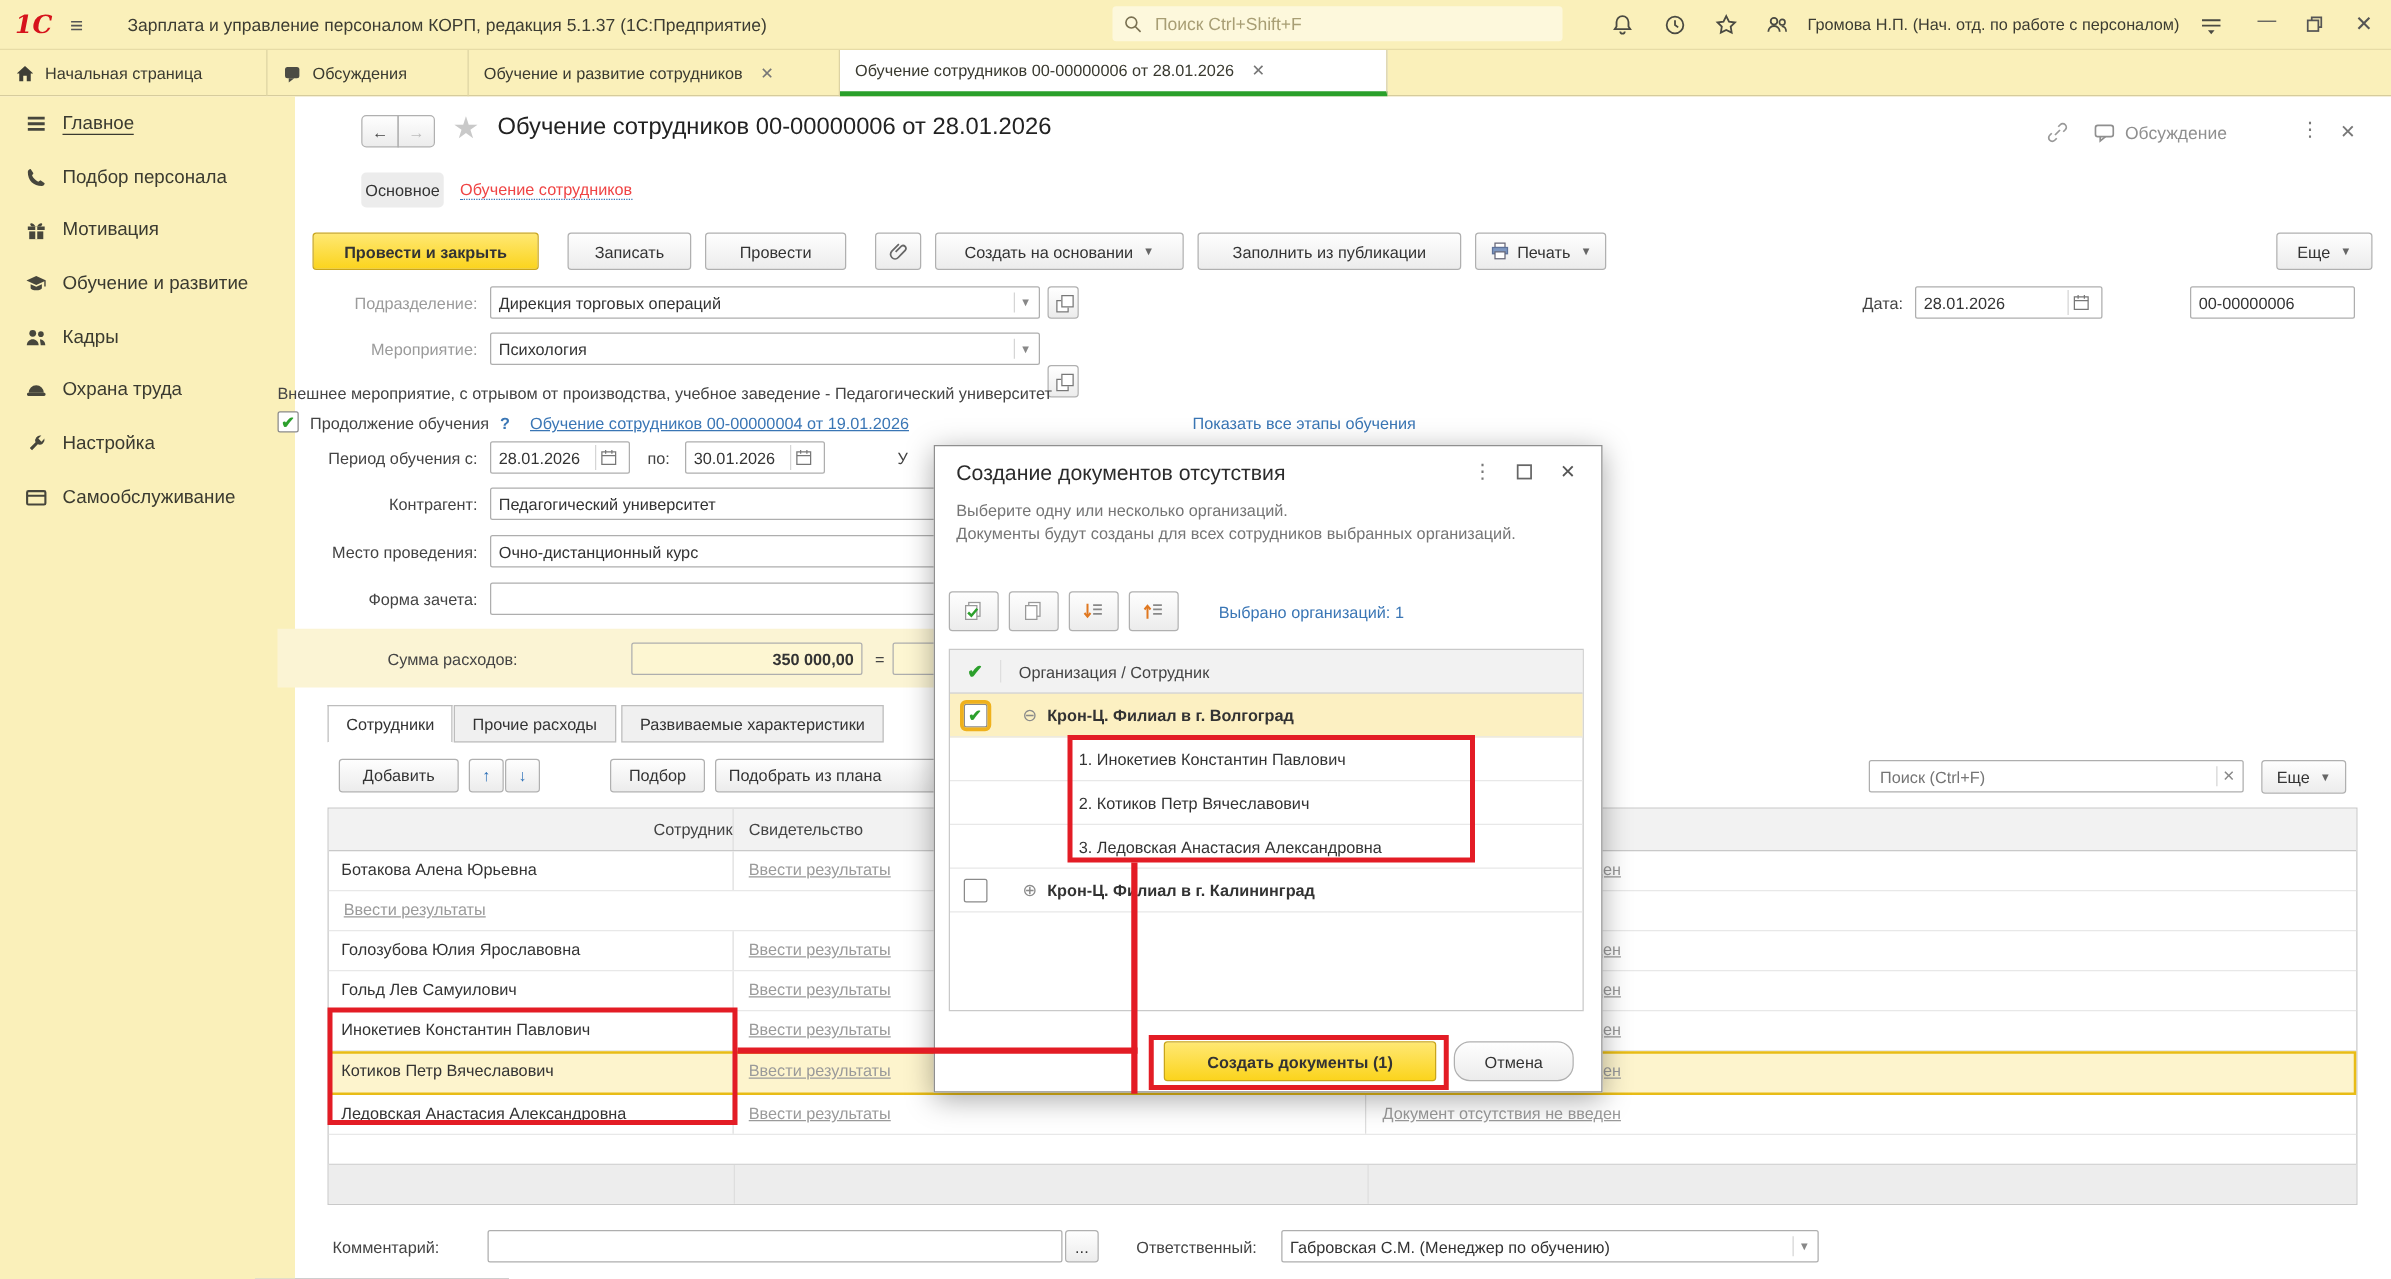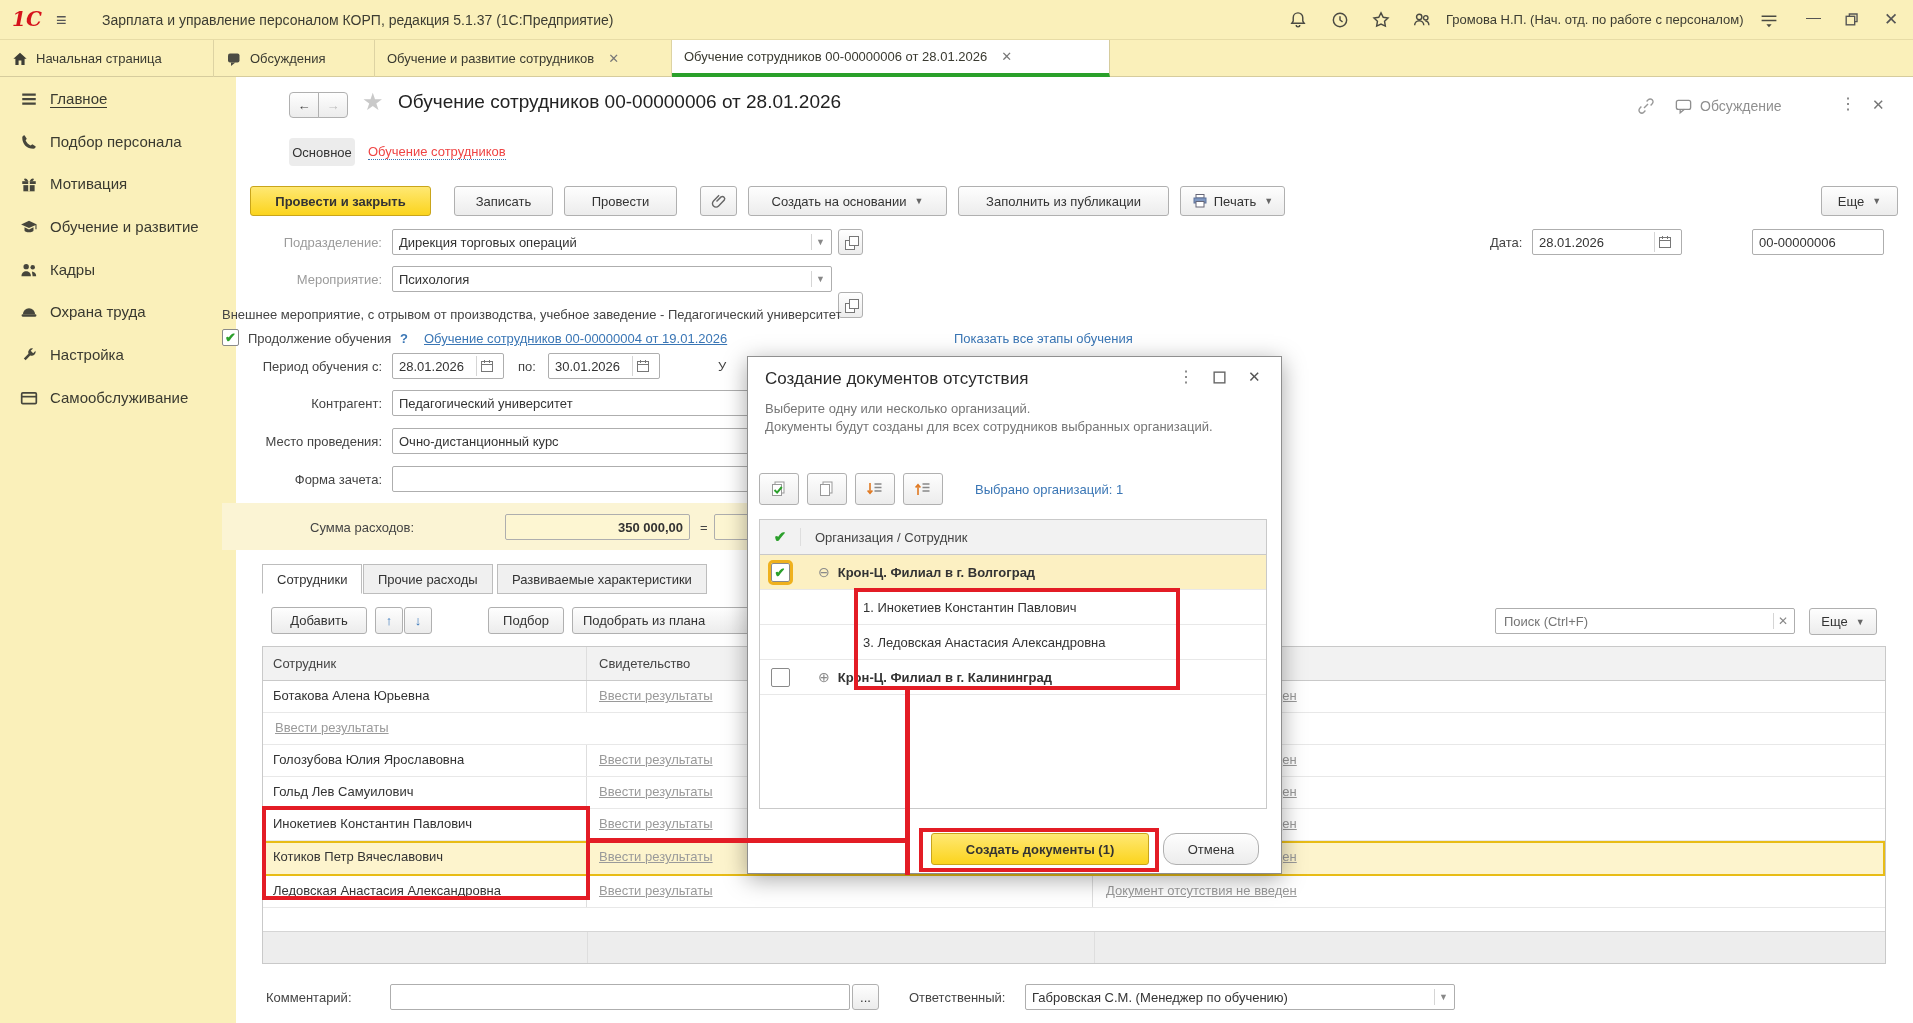--- a/index.html
+++ b/index.html
@@ -66,20 +66,29 @@
 </style>
 </head>
 <body>
 
 <div class="screen">
 
   <div class="abs topbar"></div>
   <div class="abs logo" style="left:12px;top:7px;">1С</div>
   <div class="abs" style="left:56px;top:10px;font-size:18px;color:#555;">≡</div>
   <div class="abs" style="left:102px;top:12px;font-size:14px;color:#3c3c32;">Зарплата и управление персоналом КОРП, редакция 5.1.37  (1С:Предприятие)</div>
+  <div class="abs tsearch" style="left:890px;top:5px;width:360px;">
+    <span>
+      <svg width="17" height="17" viewBox="0 0 18 18">
+          <circle cx="7.5" cy="7.5" r="4.6" fill="none" stroke="#7a7152" stroke-width="1.4"></circle>
+          <path d="M11 11l4.3 4.3" stroke="#7a7152" stroke-width="1.4"></path>
+        </svg>
+    </span>
+    <input placeholder="Поиск Ctrl+Shift+F" style="">
+  </div>
   <div class="abs" style="left:1288px;top:10px;">
     <svg width="20" height="20" viewBox="0 0 18 18">
         <path d="M9 2.6a4.3 4.3 0 0 0-4.3 4.3v3.1L3.4 12h11.2l-1.3-2V6.9A4.3 4.3 0 0 0 9 2.6z" fill="none" stroke="#4a4a42" stroke-width="1.3"></path>
         <path d="M7.4 13.6a1.6 1.6 0 0 0 3.2 0" fill="none" stroke="#4a4a42" stroke-width="1.3"></path>
       </svg>
   </div>
   <div class="abs" style="left:1330px;top:10px;">
     <svg width="20" height="20" viewBox="0 0 18 18">
         <circle cx="9" cy="9" r="6" fill="none" stroke="#4a4a42" stroke-width="1.3"></circle>
         <path d="M9 5.6V9l2.3 1.7" fill="none" stroke="#4a4a42" stroke-width="1.3"></path>
@@ -397,21 +406,21 @@
     <span class="arr" style="font-size:12px;">✕</span>
   </div>
   <div class="abs btn btn-sm" style="left:1809px;top:608px;width:68px;">
       <span>Еще</span>
       <span class="caret">▼</span>
     </div>
 
   <div class="abs" style="left:262px;top:646px;width:1624px;height:318px;border:1px solid #c9c9c9;background:#fff;">
 
     <div style="display:flex;height:33px;line-height:33px;" class="tbl-head">
-      <div class="cellsep" style="width:324px;padding-left:10px;box-sizing:border-box;">Сотрудник</div>
+      <div class="cellsep" style="width:324px;padding-left:10px;box-sizing:border-box;text-align:right;">Сотрудник</div>
       <div class="cellsep" style="width:506px;padding-left:12px;box-sizing:border-box;">Свидетельство</div>
       <div style="flex:1;"></div>
     </div>
 
     <div class="row-line" style="display:flex;height:31px;line-height:30px;">
       <div class="cellsep" style="width:324px;padding-left:10px;box-sizing:border-box;">Ботакова Алена Юрьевна</div>
       <div class="cellsep" style="width:506px;padding-left:12px;box-sizing:border-box;"><span class="glink">Ввести результаты</span></div>
       <div style="flex:1;padding-left:13px;"><span class="glink">Документ отсутствия не введен</span></div>
     </div>
     <div class="row-line" style="display:flex;height:31px;line-height:30px;">
@@ -523,20 +532,23 @@
         <div style="width:40px;display:flex;justify-content:center;">
             <span class="cb" style="outline:3px solid #efb11d;">✔</span>
           </div>
         <span class="tree" style="margin-left:18px;">⊖</span>
         <span class="morg" style="margin-left:8px;">Крон-Ц. Филиал в г. Волгоград</span>
       </div>
       <div style="display:flex;height:34px;align-items:center;border-bottom:1px solid #e8e8e8;">
         <span style="margin-left:103px;">1. Инокетиев Константин Павлович</span>
       </div>
       <div style="display:flex;height:34px;align-items:center;border-bottom:1px solid #e8e8e8;">
+        <span style="margin-left:103px;">2. Котиков Петр Вячеславович</span>
+      </div>
+      <div style="display:flex;height:34px;align-items:center;border-bottom:1px solid #e8e8e8;">
         <span style="margin-left:103px;">3. Ледовская Анастасия Александровна</span>
       </div>
       <div style="display:flex;height:34px;align-items:center;border-bottom:1px solid #e8e8e8;">
         <div style="width:40px;display:flex;justify-content:center;">
             <span class="cb"></span>
           </div>
         <span class="tree" style="margin-left:18px;">⊕</span>
         <span class="morg" style="margin-left:8px;">Крон-Ц. Филиал в г. Калининград</span>
       </div>
     </div>

